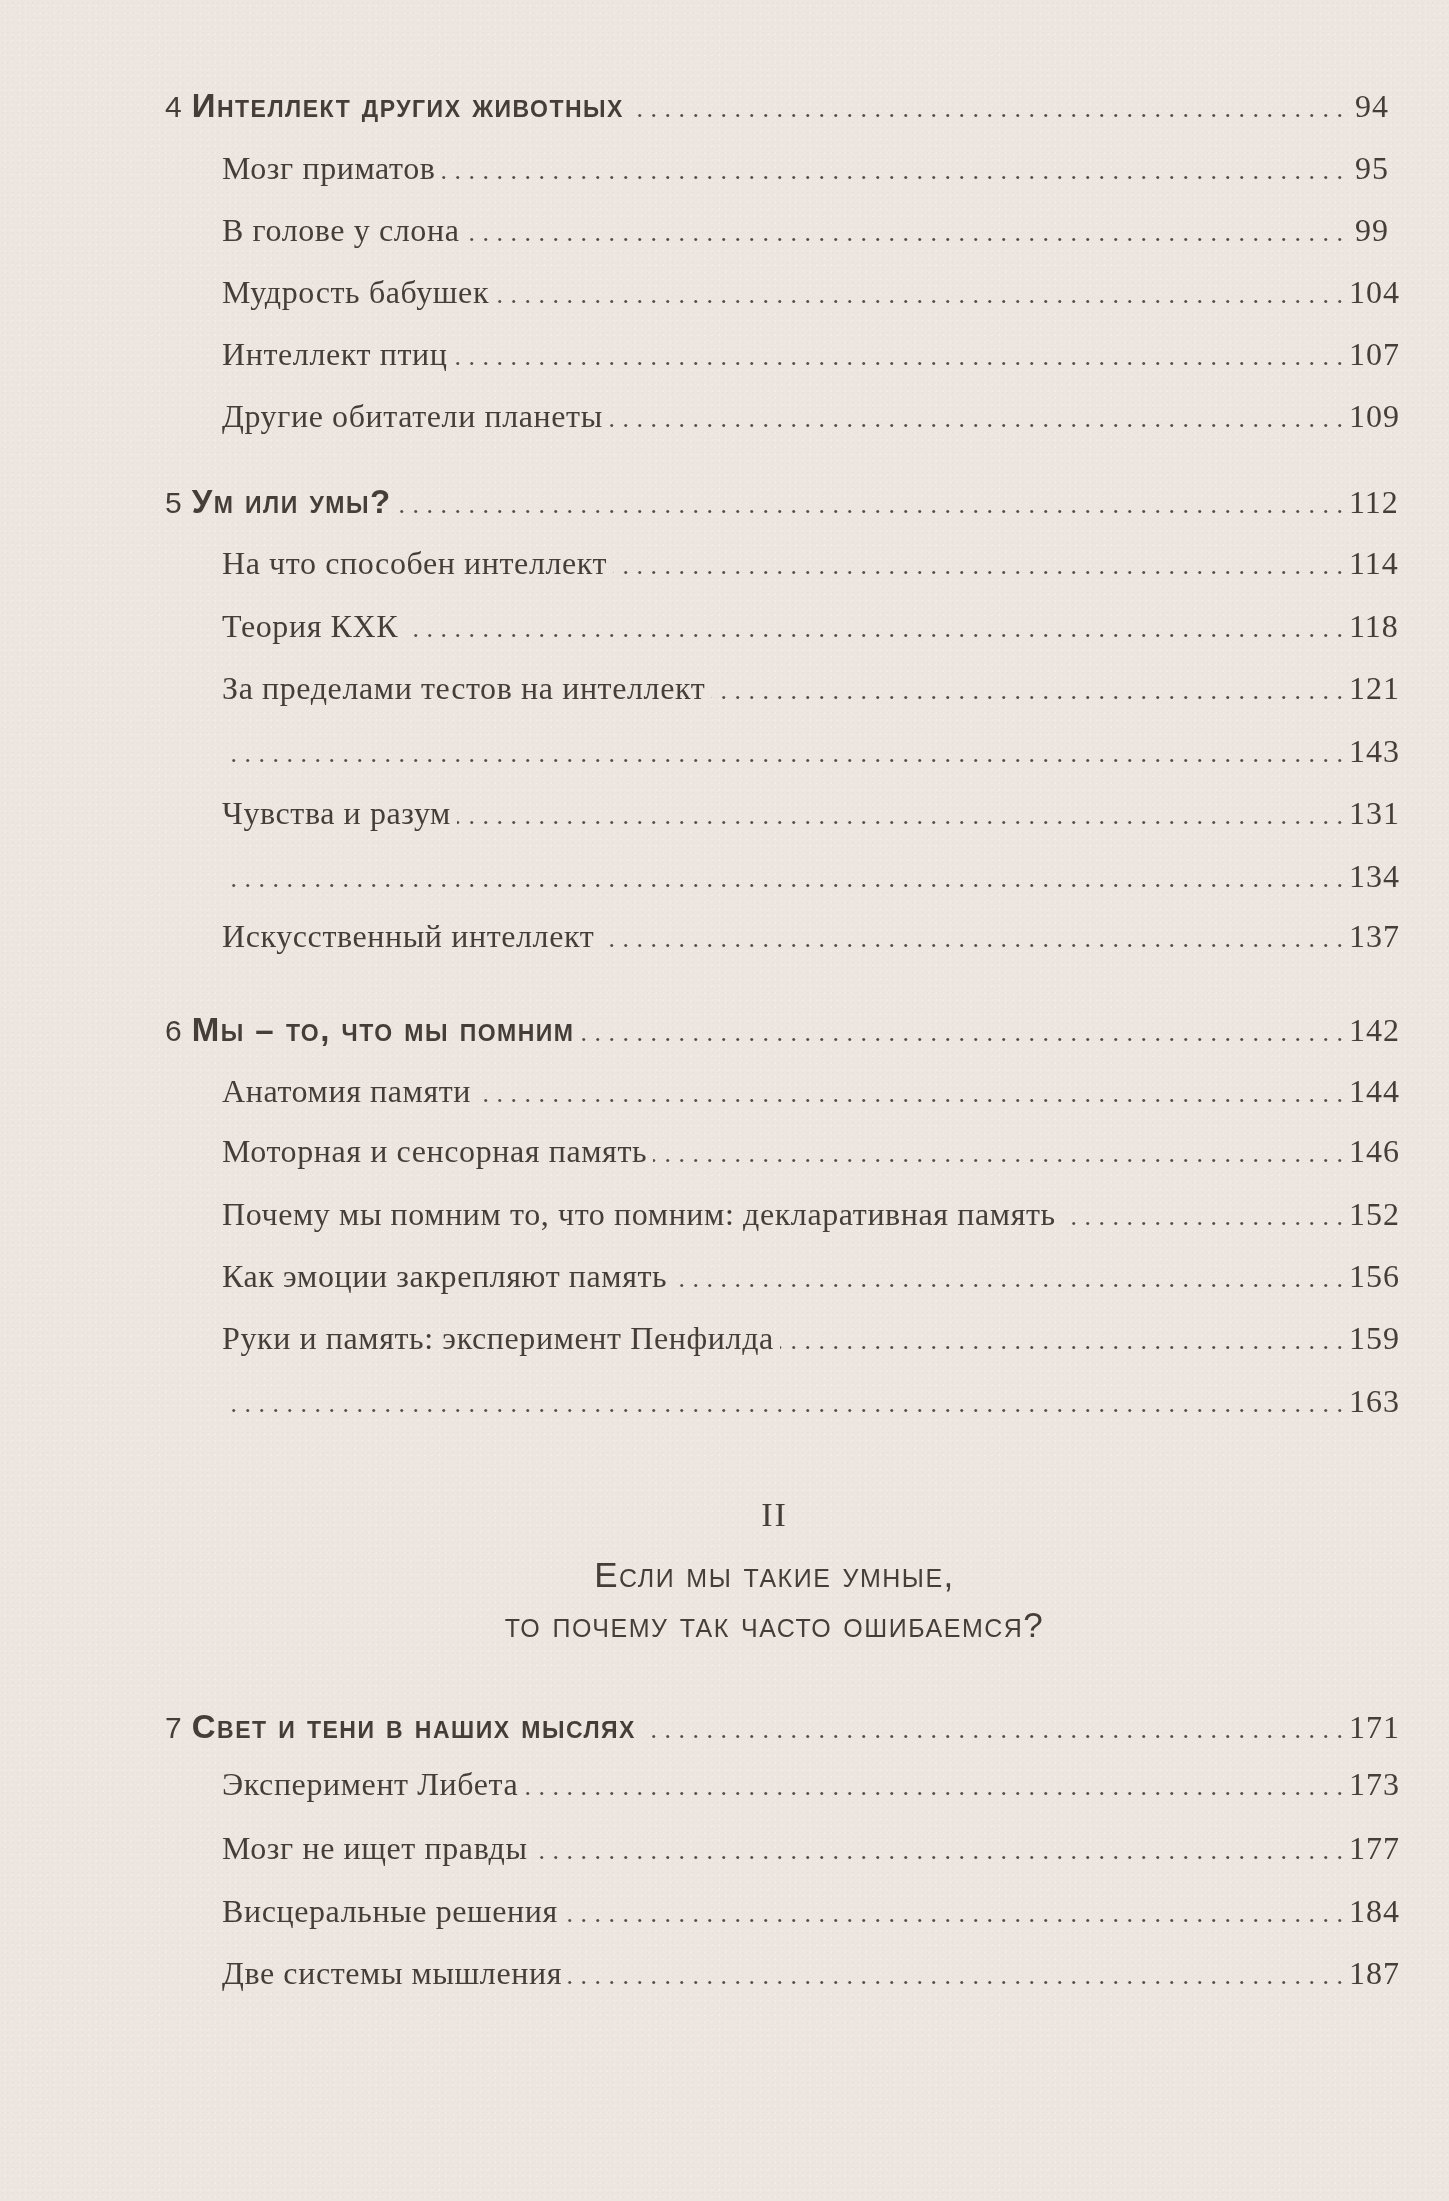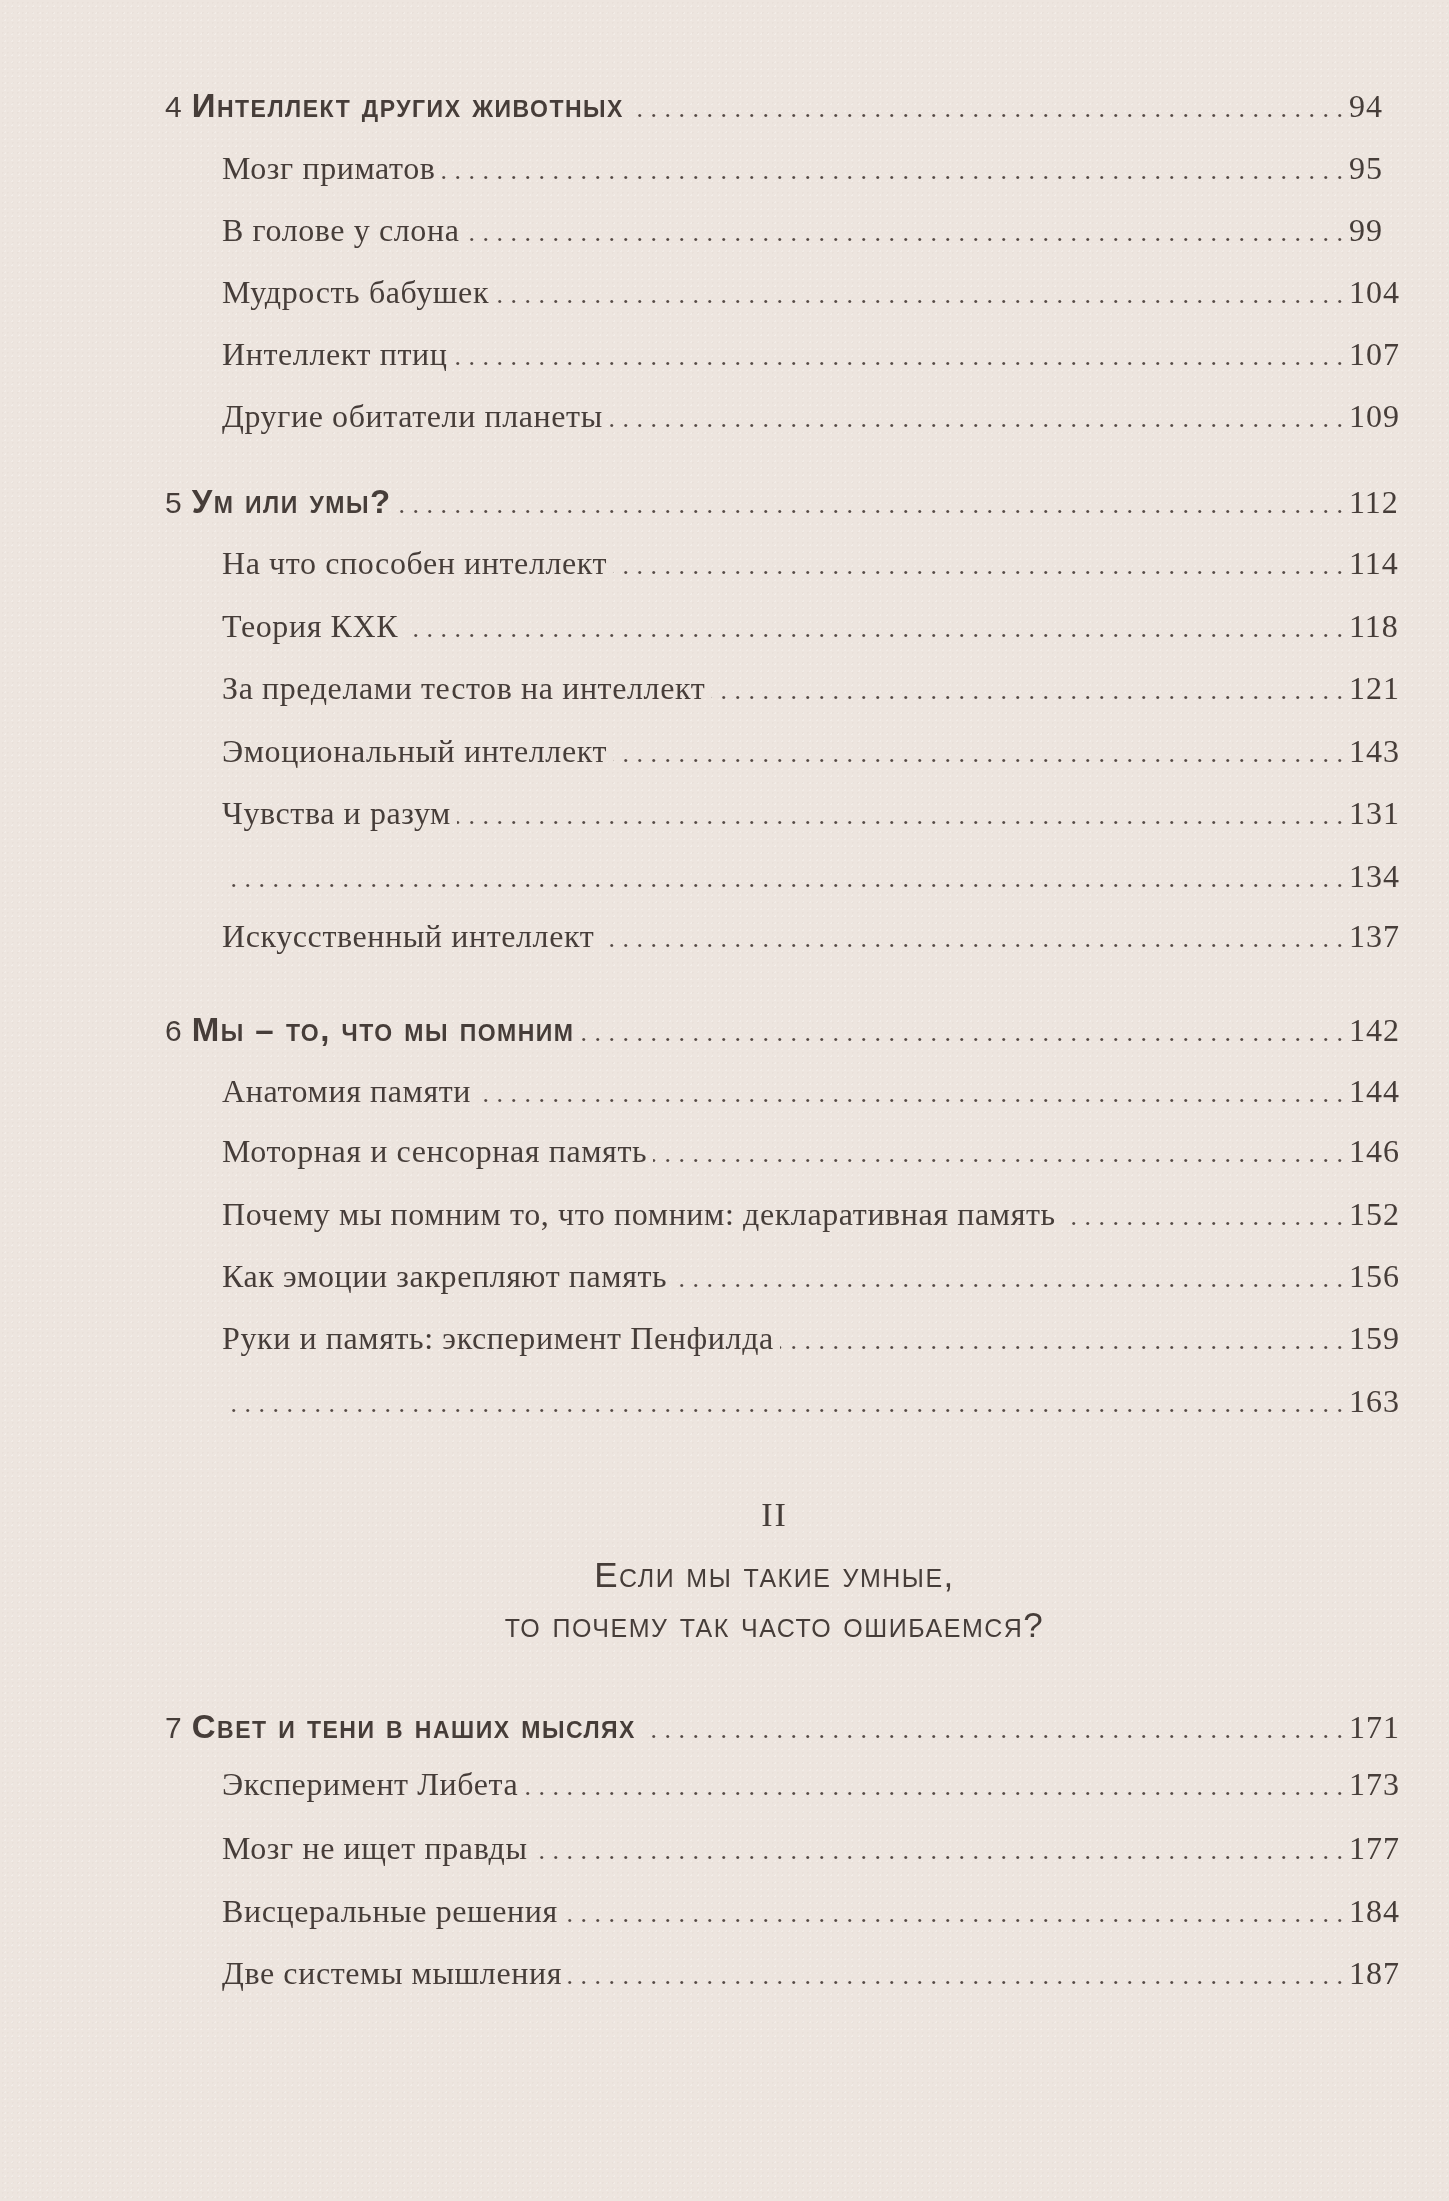--- a/index.html
+++ b/index.html
@@ -74,21 +74,21 @@
     content: ". . . . . . . . . . . . . . . . . . . . . . . . . . . . . . . . . . . . . . . . . . . . . . . . . . . . . . . . . . . . . . . . . . . . . . . . . . . . . . . . . . . . . . . . . . . . . . . . . . . . . . . . . . . . . . . . . . . . . . . . . . . . . . . . . . .";
     letter-spacing: 0;
     word-spacing: 1px;
   }
   .page {
     font-family: "Liberation Serif", serif;
     font-size: 32px;
     font-variant: small-caps;
     letter-spacing: 1px;
     min-width: 40px;
-    text-align: left;
+    text-align: right;
   }
   .part {
     position: absolute;
     left: 0;
     width: 1449px;
     text-align: center;
     padding-left: 100px;
     box-sizing: border-box;
   }
   .part-num {
@@ -160,21 +160,20 @@
     <span class="title">Теория КХК</span>
     <span class="leader"></span>
     <span class="page">118</span>
   </div>
   <div class="row section" style="top:670px">
     <span class="title">За пределами тестов на интеллект</span>
     <span class="leader"></span>
     <span class="page">121</span>
   </div>
   <div class="row section" style="top:733px">
-    <span class="title">Эмоциональный интеллект</span>
     <span class="leader"></span>
     <span class="page">143</span>
   </div>
   <div class="row section" style="top:795px">
     <span class="title">Чувства и разум</span>
     <span class="leader"></span>
     <span class="page">131</span>
   </div>
   <div class="row section" style="top:858px">
     <span class="leader"></span>

